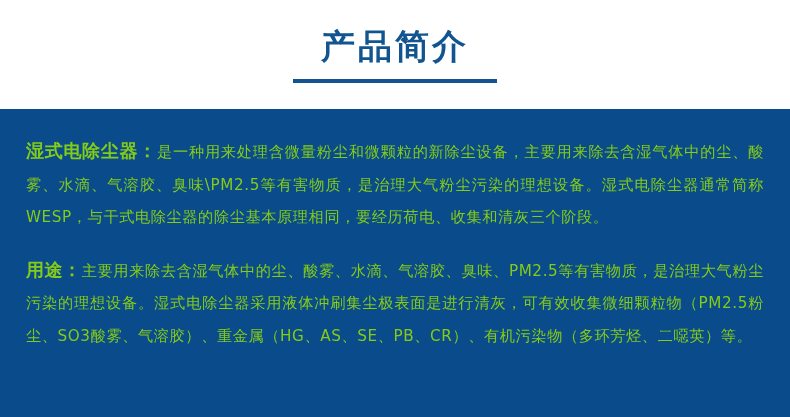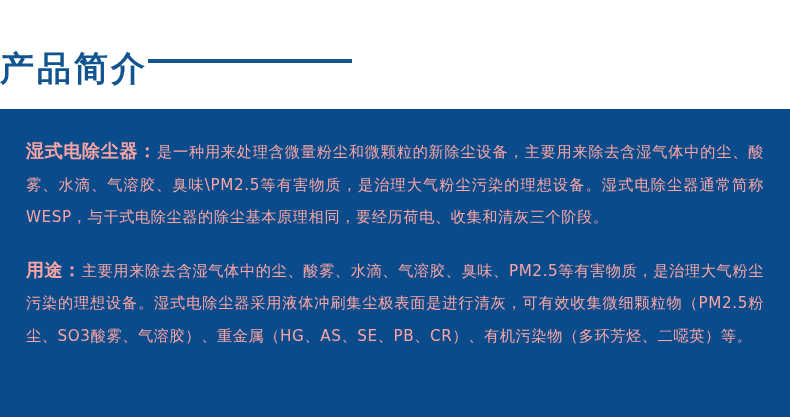--- a/index.html
+++ b/index.html
@@ -22,20 +22,21 @@
 
   
   .header {
     position: absolute;
     left: 0;
     top: 0;
     width: 790px;
     height: 109px;
     background: #ffffff;
     display: flex;
+    flex-direction: column;
     align-items: center;
     justify-content: flex-start;
   }
   .header-title {
     margin-top: 26px;
     font-size: 34px;
     line-height: 40px;
     font-weight: bold;
     color: #12548f;
     letter-spacing: 3px;
@@ -55,21 +56,21 @@
     left: 0;
     top: 109px;
     width: 790px;
     height: 308px;
     background: #0a4c8b;
     box-sizing: border-box;
     padding: 26px 26px 0 26px;
   }
 
   .para {
-    color: #fca5a5;
+    color: #84cc16;
     font-size: 15.2px;
     line-height: 32.5px;
     letter-spacing: 0.6px;
     text-align: justify;
     text-justify: inter-ideograph;
     font-family: "DejaVu Sans", "Liberation Sans", sans-serif;
     margin: 0;
   }
   .para + .para {
     margin-top: 20px;

